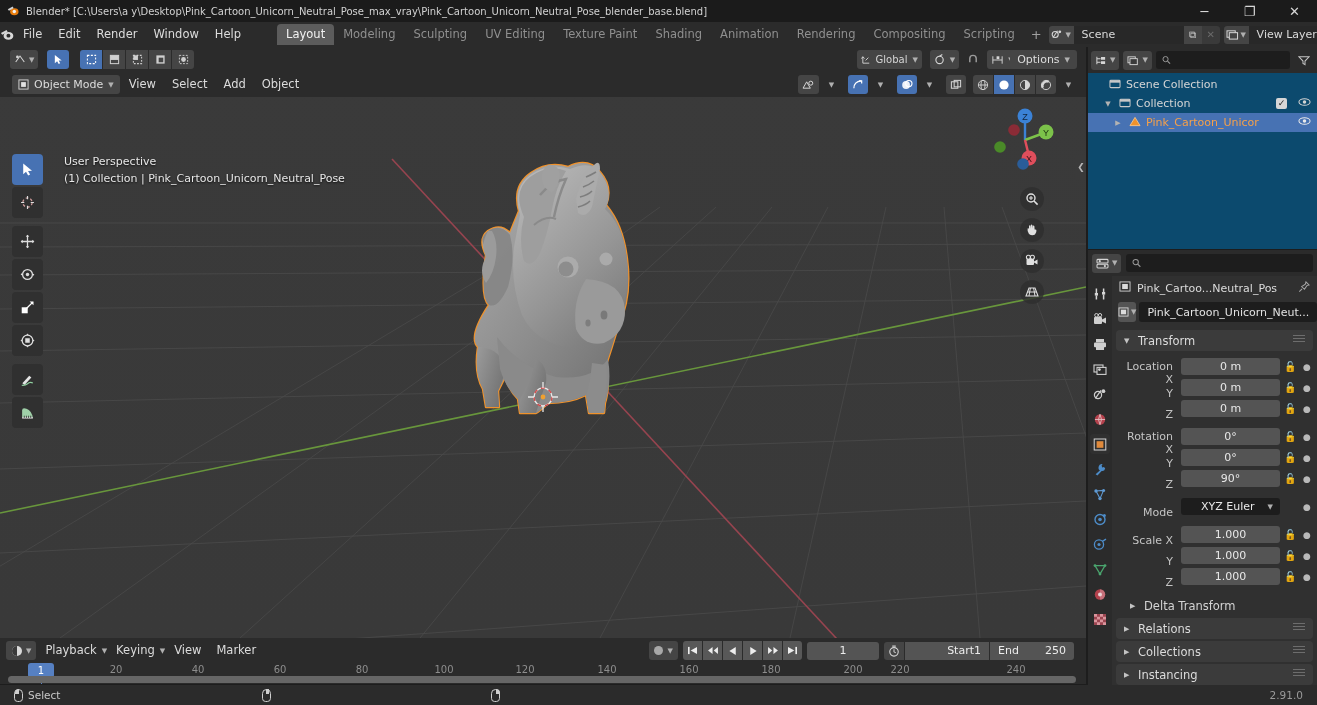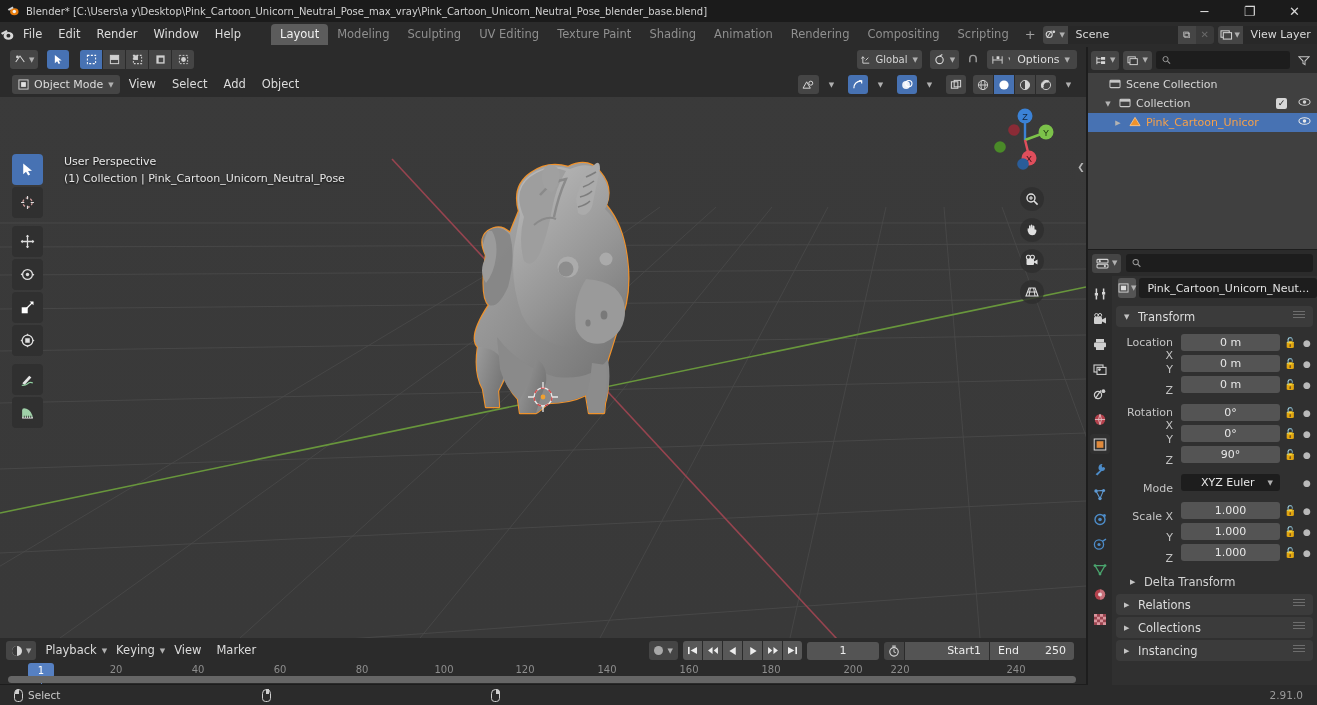--- a/index.html
+++ b/index.html
@@ -33,21 +33,21 @@
     position: absolute; left: 0; top: 22px; width: 1317px; height: 25px;
     background: #2b2b2b; display: flex; align-items: center;
   }
   .blender-icon {
     width: 28px; height: 25px; display: flex; align-items: center; justify-content: center;
   }
   .menu-item {
     padding: 0 8px; height: 19px; line-height: 19px; font-size: 11.5px; color: #dcdcdc;
     border-radius: 3px; white-space: nowrap;
   }
-  .ws-tabs { display: flex; align-items: center; margin-left: 22px; height: 25px; text-align: center; }
+  .ws-tabs { display: flex; align-items: center; margin-left: 28px; height: 25px; text-align: center; }
   .ws-tab {
     padding: 0 9px; height: 21px; line-height: 21px; font-size: 11.5px;
     color: #8f8f8f; border-radius: 4px 4px 0 0; white-space: nowrap;
   }
   .ws-tab.active { background: #5c5c5c; color: #f2f2f2; }
   .ws-plus { padding: 0 7px; color: #a0a0a0; font-size: 13px; }
   .topbar-right { margin-left: auto; display: flex; align-items: center; padding-right: 4px; gap: 4px; }
   .scene-field {
     display: flex; align-items: center; height: 18px; background: #282828;
     border-radius: 3px; overflow: hidden;
@@ -132,21 +132,21 @@
   .outliner {
     position: absolute; left: 1088px; top: 47px; width: 229px; height: 202px; background: #2b2b2b;
   }
   .out-header {
     height: 26px; display: flex; align-items: center; gap: 4px; padding: 0 3px; background: #2b2b2b;
   }
   .search-box {
     flex: 1; height: 18px; background: #1d1d1d; border-radius: 3px;
     display: flex; align-items: center; padding: 0 6px; gap: 5px; color: #909090; font-size: 10px;
   }
-  .out-body { background: #404040; height: 176px; padding-top: 2px; }
+  .out-body { background: #0c4a6e; height: 176px; padding-top: 2px; }
   .out-row {
     height: 19px; display: flex; align-items: center; gap: 5px; padding-right: 6px; font-size: 11px; color: #d5d5d5;
   }
   .out-row.selected { background: #4772b3; }
   .out-row.selected .out-label { color: #f5a04a; }
   .out-arrow { width: 12px; text-align: center; font-size: 7px; color: #b3b3b3; }
   .out-spacer { flex: 1; }
   .out-check {
     width: 11px; height: 11px; background: #d6d6d6; border-radius: 2px; color: #222;
     font-size: 9px; display: flex; align-items: center; justify-content: center; line-height: 1;
@@ -962,20 +962,35 @@
                 <rect x="1" y="6.5" width="3" height="2.75"></rect>
                 <rect x="7" y="6.5" width="3" height="2.75"></rect>
                 <rect x="4" y="9.25" width="3" height="2.75"></rect>
                 <rect x="10" y="9.25" width="3" height="2.75"></rect>
               </g>
             </svg>
         </div>
       </div>
 
       <div class="prop-main">
+        <div class="prop-breadcrumb">
+          <span>
+            <svg width="12" height="11" viewBox="0 0 13 12">
+                <rect x="1" y="1" width="11" height="10" fill="none" stroke="#cfcfcf" stroke-width="1"></rect>
+                <rect x="3.4" y="3.2" width="6.2" height="5.6" fill="#dcdcdc"></rect>
+              </svg>
+          </span>
+          <span>Pink_Cartoo...Neutral_Pos</span>
+          <span class="pb-pin">
+            <svg width="12" height="12" viewBox="0 0 13 13">
+                <path d="M8.6 1 L12 4.4 L9.6 5 L7 9 L4 6 L8 3.4 Z" fill="none" stroke="#a6a6a6" stroke-width="1.1"></path>
+                <path d="M4.4 8.6 L1.4 11.6" stroke="#a6a6a6" stroke-width="1.1"></path>
+              </svg>
+          </span>
+        </div>
 
         <div class="prop-namefield">
           <div class="pnf-icon">
             <svg width="11" height="10" viewBox="0 0 12 11">
                 <rect x="1" y="1" width="10" height="9" fill="none" stroke="#d6d6d6" stroke-width="1"></rect>
                 <rect x="3.2" y="3" width="5.6" height="5" fill="#dcdcdc"></rect>
               </svg>
             <span class="caret">▼</span>
           </div>
           <div class="pnf-val">Pink_Cartoon_Unicorn_Neut...</div>

